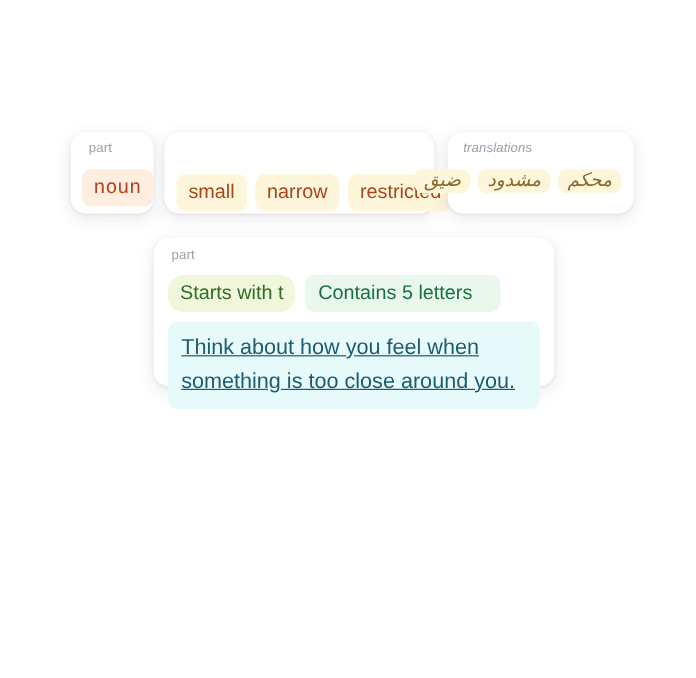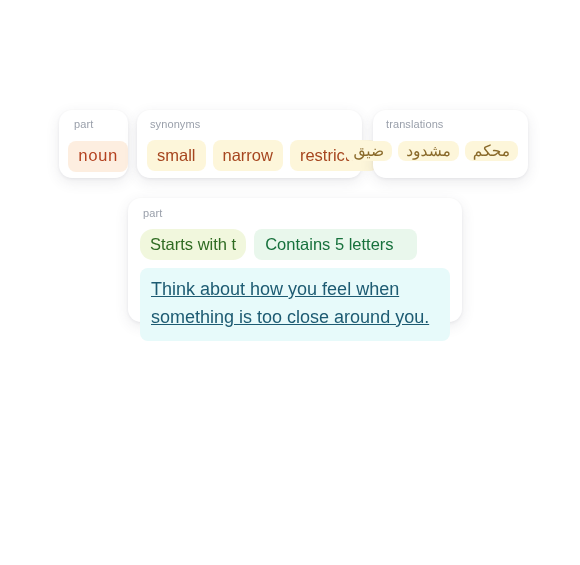--- a/index.html
+++ b/index.html
@@ -75,38 +75,39 @@
     left: 137px;
     top: 110px;
     width: 225px;
     height: 68px;
     padding: 9px 10px 0 10px;
   }
   #card-synonyms .card-label {
     margin-left: 3px;
   }
   #card-synonyms .chip-row {
-    margin-top: 10px;
+    margin-top: 26px;
     gap: 7px;
   }
   .chip-syn {
     background: #fdf6da;
     color: #a6461f;
     font-size: 16.5px;
     padding: 6px 10px 7px 10px;
     height: 31px;
   }
 
   
   #card-translations {
     left: 373px;
     top: 110px;
     width: 155px;
     height: 68px;
     padding: 9px 10px 0 10px;
+    font-style: italic;
   }
   #card-translations .card-label {
     margin-left: 3px;
   }
   #card-translations .chip-row {
     margin-top: 11px;
     gap: 6px;
     direction: rtl;
     justify-content: flex-start;
   }
@@ -165,21 +166,20 @@
 <body>
 
 <div class="card" id="card-part">
   <div class="card-label">part</div>
   <div class="chip-row">
     <span class="chip chip-pos">noun</span>
   </div>
 </div>
 
 <div class="card" id="card-synonyms">
-  <div class="card-label">synonyms</div>
   <div class="chip-row">
     <span class="chip chip-syn">small</span>
     <span class="chip chip-syn">narrow</span>
     <span class="chip chip-syn">restricted</span>
   </div>
 </div>
 
 <div class="card" id="card-translations">
   <div class="card-label">translations</div>
   <div class="chip-row">

